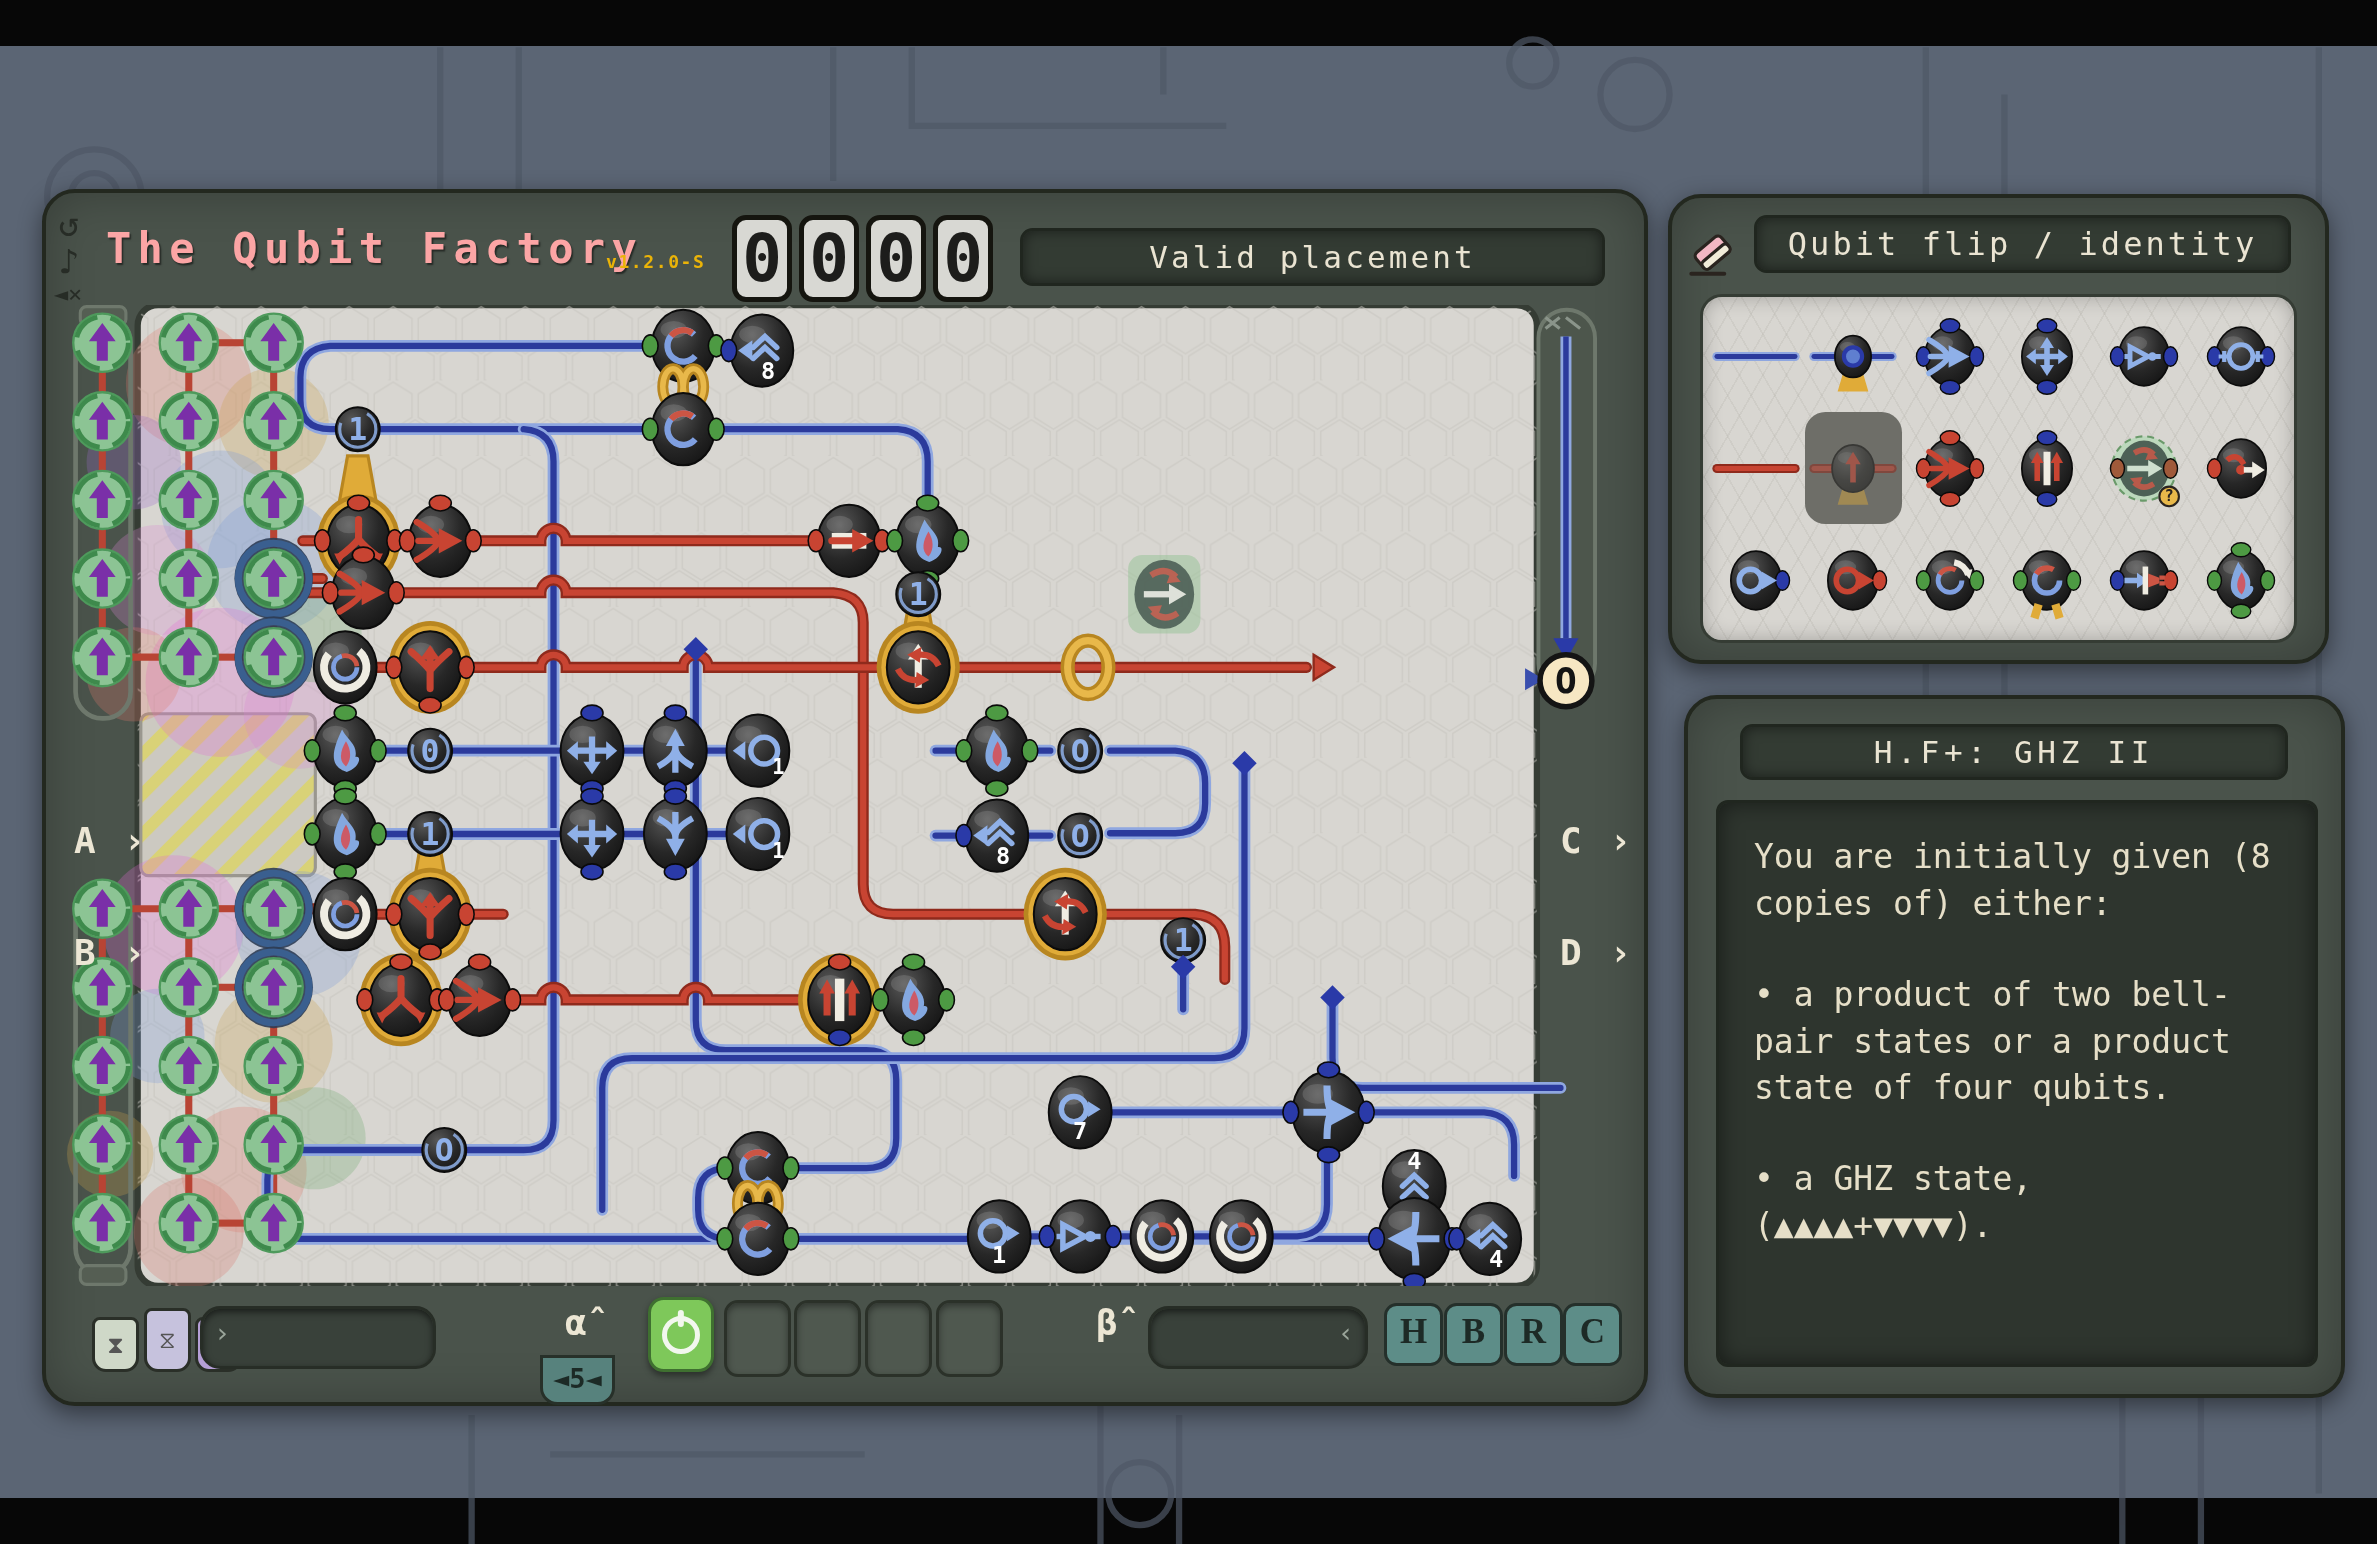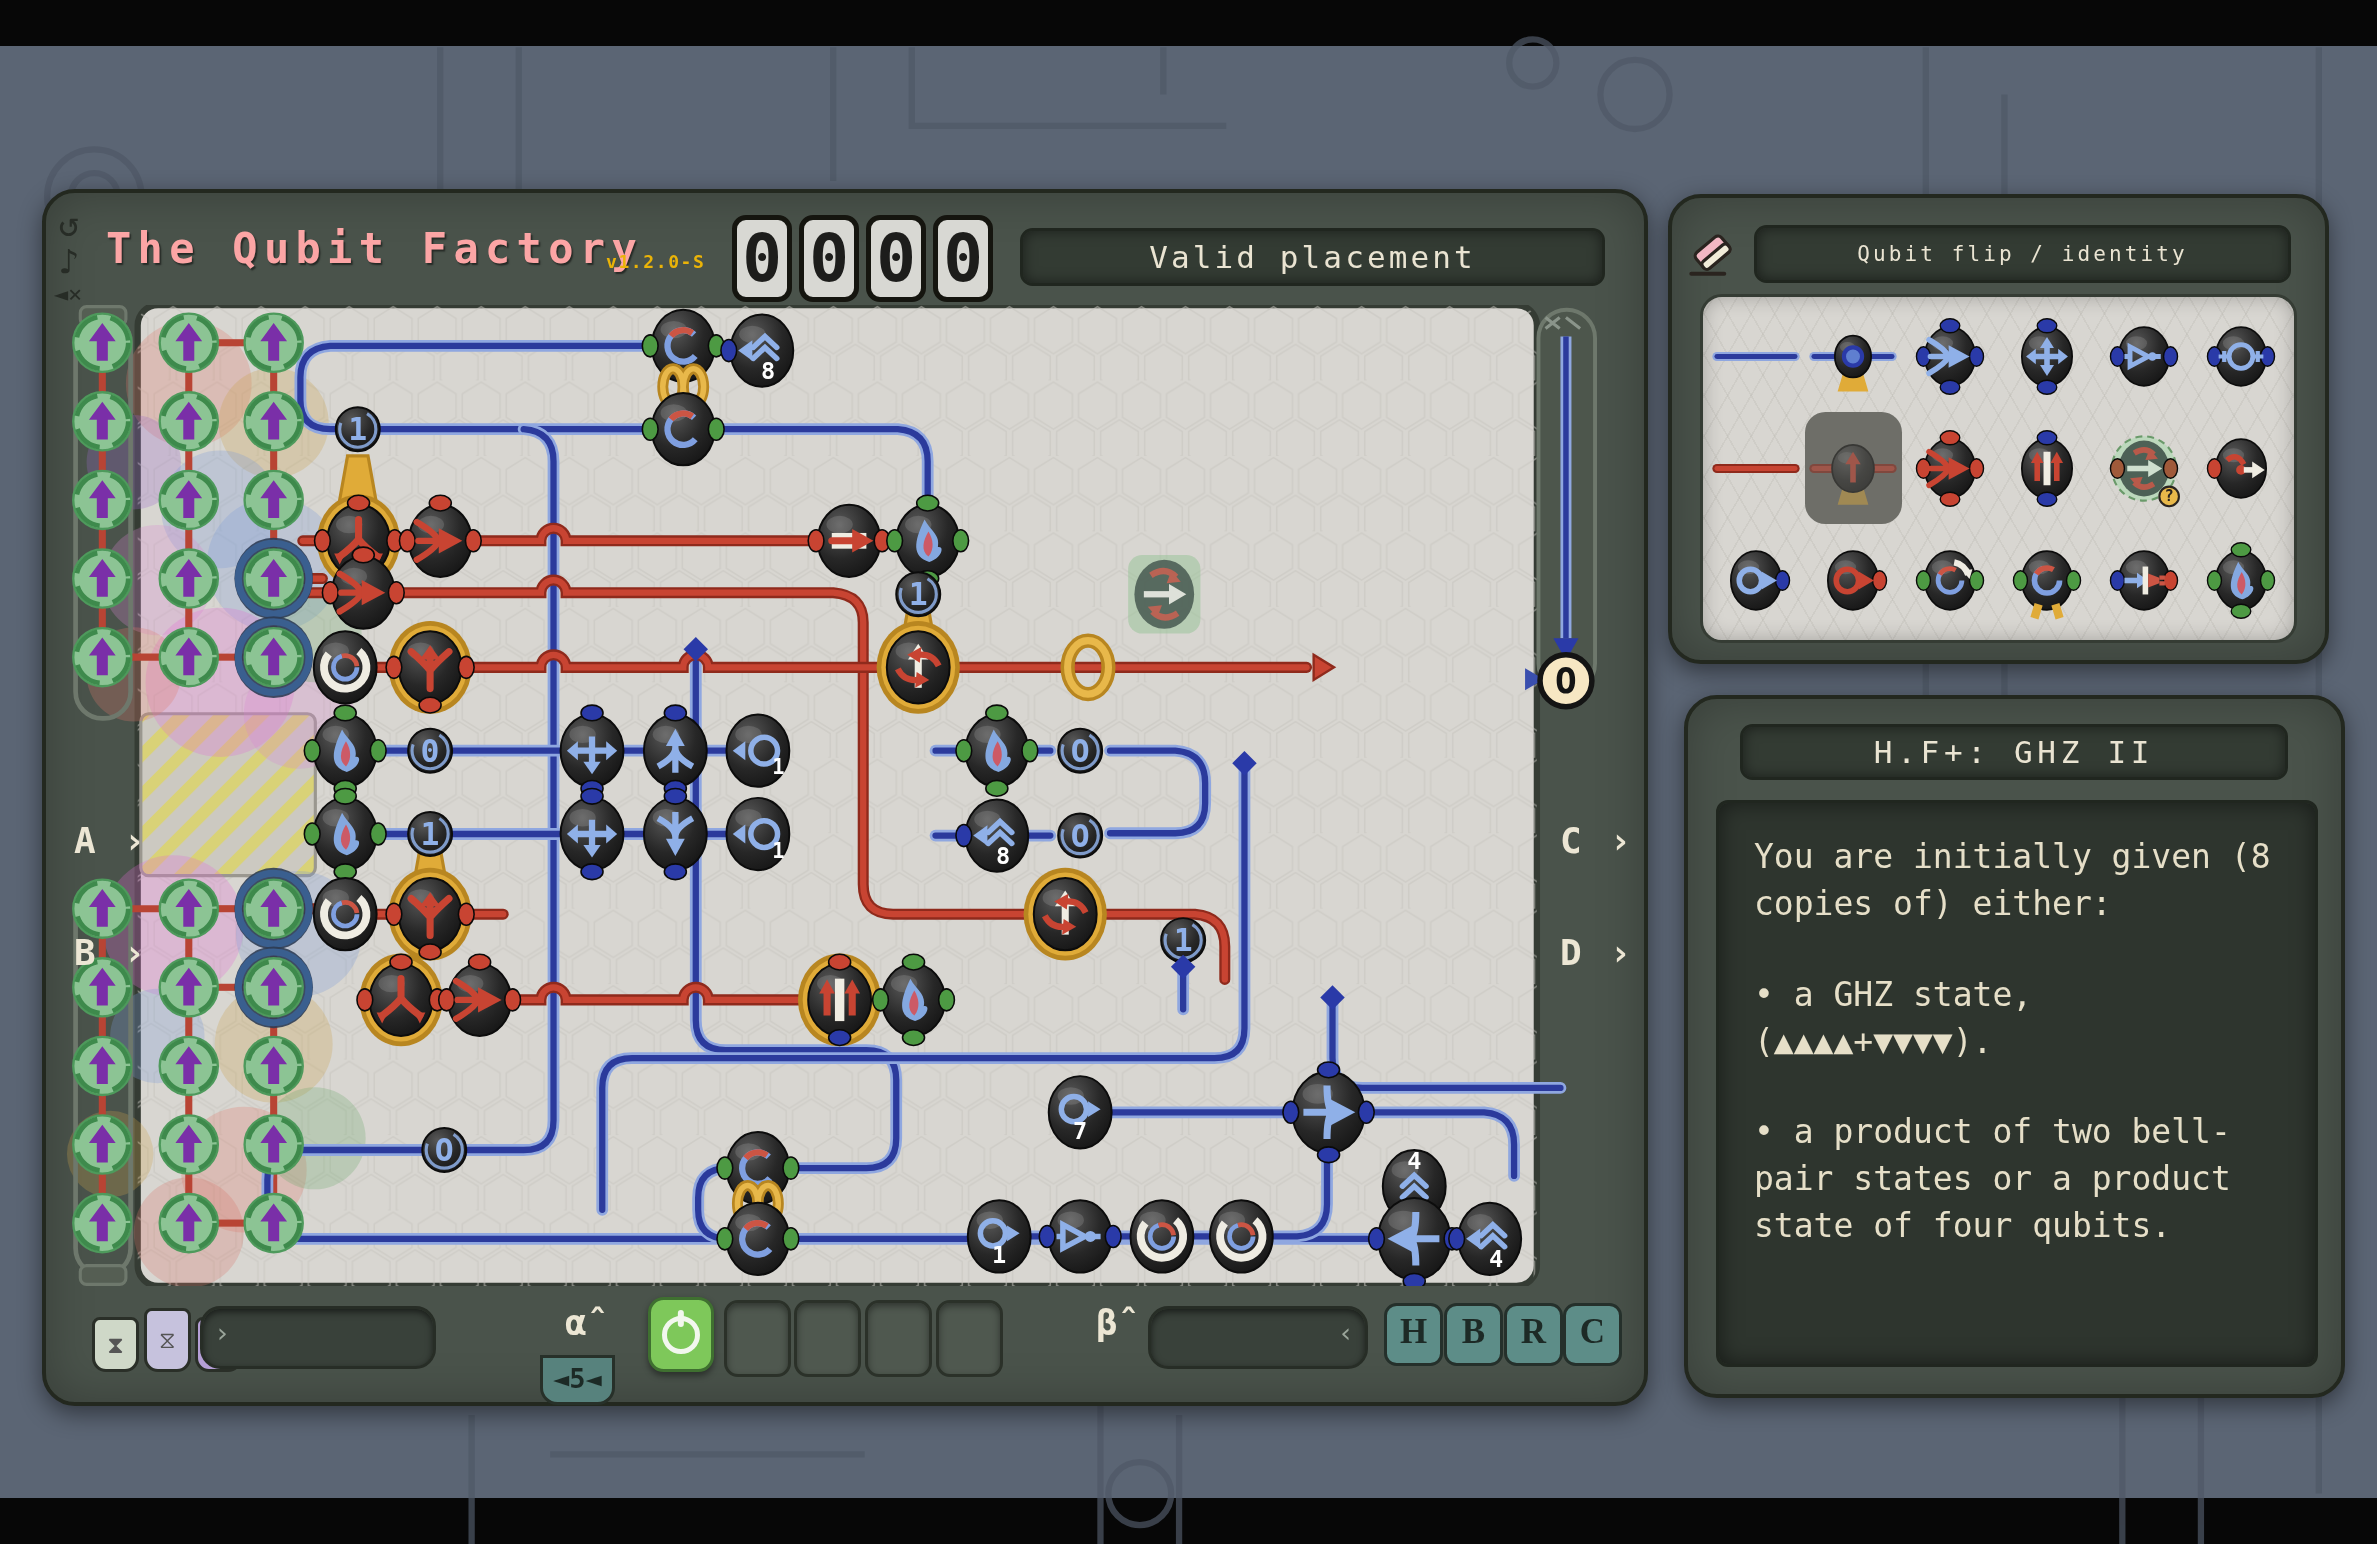--- a/index.html
+++ b/index.html
@@ -876,21 +876,21 @@
   </div>
 
   <div class="panel" id="palette-panel" style="left:1668px;top:194px;width:653px;height:462px;">
     <svg id="eraser" viewBox="0 0 70 70">
       <g transform="rotate(-40 35 35)">
         <rect x="14" y="22" width="42" height="26" rx="6" fill="#f3b8c4" stroke="#2a241f" stroke-width="4"></rect>
         <rect x="14" y="36" width="42" height="12" rx="5" fill="#f2ecd9" stroke="#2a241f" stroke-width="4"></rect>
       </g>
       <path d="M8,62 H50" stroke="#2a241f" stroke-width="5" stroke-linecap="round"></path>
     </svg>
-    <div class="badge" style="left:82px;top:27px;width:531px;height:52px;font-size:21px;line-height:52px;letter-spacing:3.1px;">Qubit flip / identity</div>
+    <div class="badge" style="left:82px;top:17px;width:531px;height:52px;font-size:32px;line-height:52px;letter-spacing:3.1px;">Qubit flip / identity</div>
     <div id="palette-inner">
       <div id="palette-grid">
           <div class="pcell">
             <svg viewBox="-63 -63 126 126" width="88" height="93">
               <path d="M-56,0 H56" stroke="#8fa7e0" stroke-width="13" stroke-linecap="round"></path>
               <path d="M-56,0 H56" stroke="#2b3a9c" stroke-width="7" stroke-linecap="round"></path>
             </svg>
           </div>
           <div class="pcell">
             <svg viewBox="-63 -63 126 126" width="88" height="93">
@@ -1084,19 +1084,19 @@
           </div>
         </div>
     </div>
   </div>
 
   <div class="panel" id="task-panel" style="left:1684px;top:695px;width:653px;height:695px;">
     <div class="badge" style="left:52px;top:25px;width:542px;height:50px;font-size:31px;line-height:50px;letter-spacing:4.7px;">H.F+: GHZ II</div>
     <div id="task-body">
       <div class="inner">
         <p>You are initially given (8 copies of) either:</p>
+        <p>• a product of two bell-pair states or a product state of four qubits.</p>
         <p>• a GHZ state, (▲▲▲▲+▼▼▼▼).</p>
-        <p>• a product of two bell-pair states or a product state of four qubits.</p>
       </div>
     </div>
   </div>
 </div>
 
 
 </body></html>

